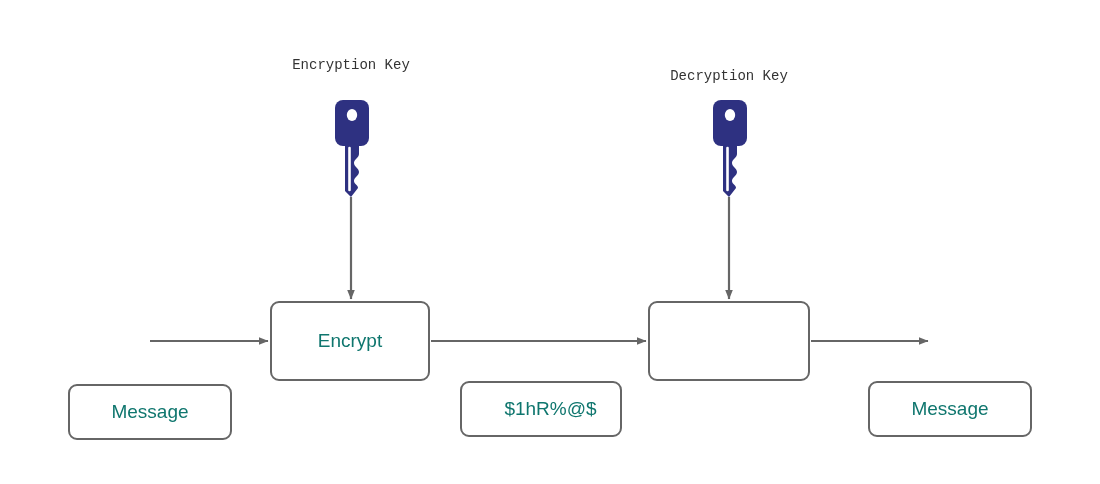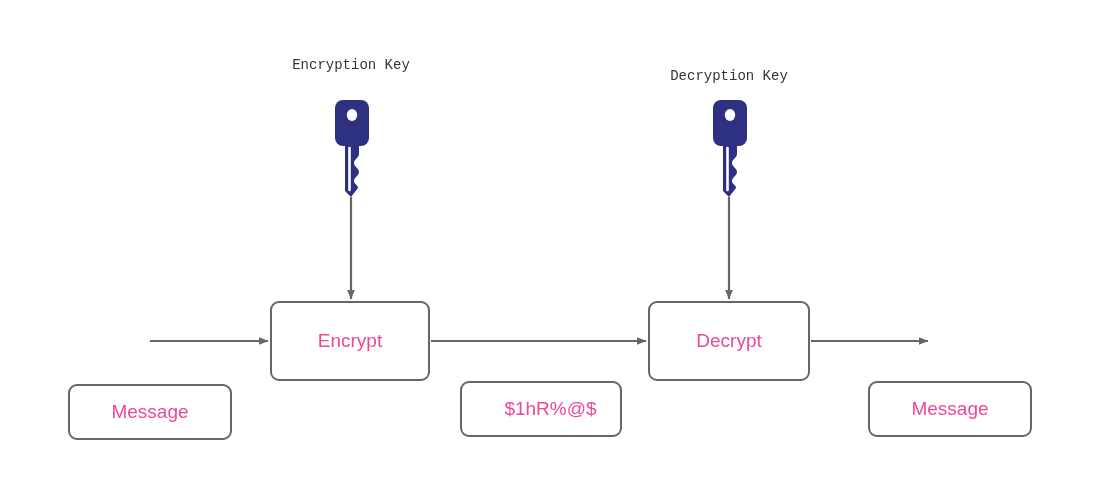--- a/index.html
+++ b/index.html
@@ -23,21 +23,21 @@
     left: 0;
     top: 0;
     width: 1100px;
     height: 484px;
   }
   .node-label {
     position: absolute;
     display: flex;
     align-items: center;
     justify-content: center;
-    color: #ec4899;
+    color: #0f766e;
     font-size: 19px;
     font-family: "Liberation Sans", sans-serif;
     white-space: nowrap;
     pointer-events: none;
   }
   .caption {
     position: absolute;
     color: #333333;
     font-size: 14px;
     font-family: Liberation Mono, monospace;
@@ -141,18 +141,17 @@
   <div class="box box-msg-in"></div>
   <div class="node-label lbl-msg-in">Message</div>
 
   <div class="box box-encrypt"></div>
   <div class="node-label lbl-encrypt">Encrypt</div>
 
   <div class="box box-cipher"></div>
   <div class="node-label lbl-cipher">$1hR%@$</div>
 
   <div class="box box-decrypt"></div>
-  <div class="node-label lbl-decrypt">Decrypt</div>
 
   <div class="box box-msg-out"></div>
   <div class="node-label lbl-msg-out">Message</div>
 
 </div>
 
 </body></html>

